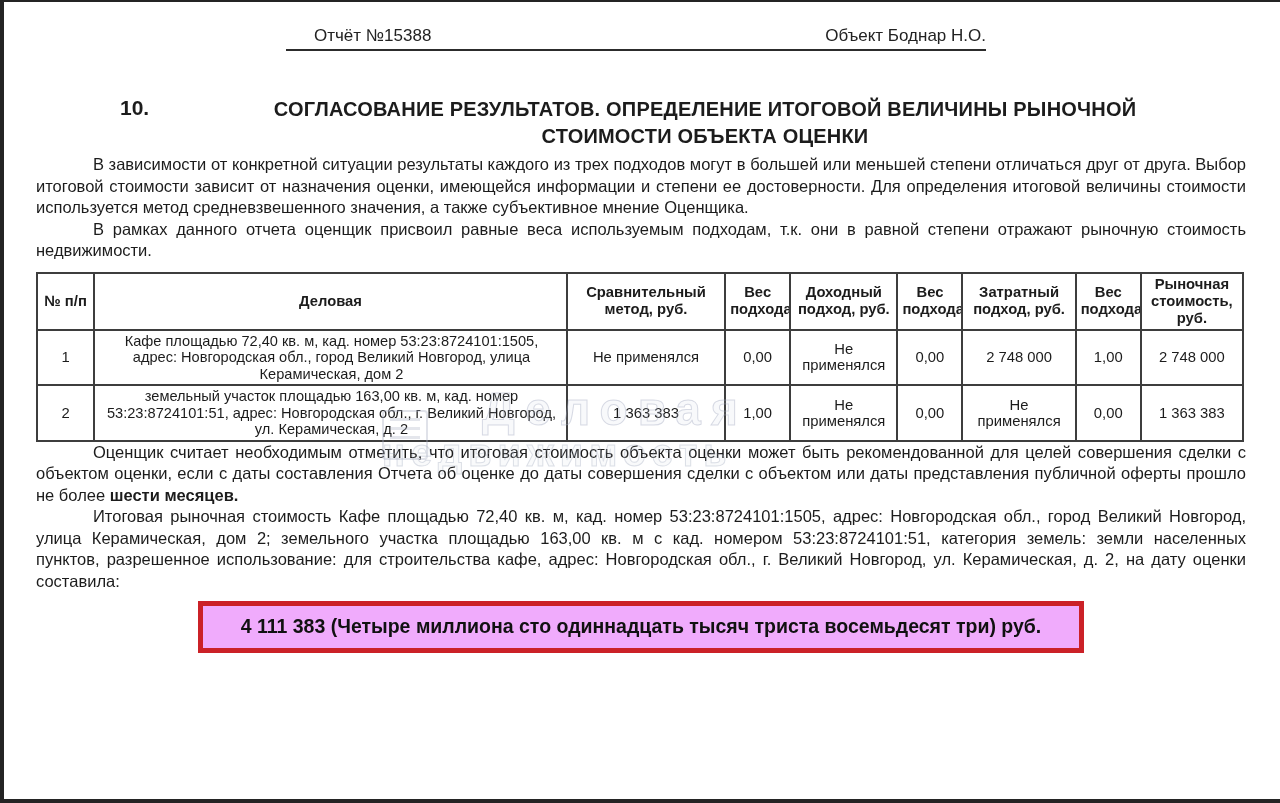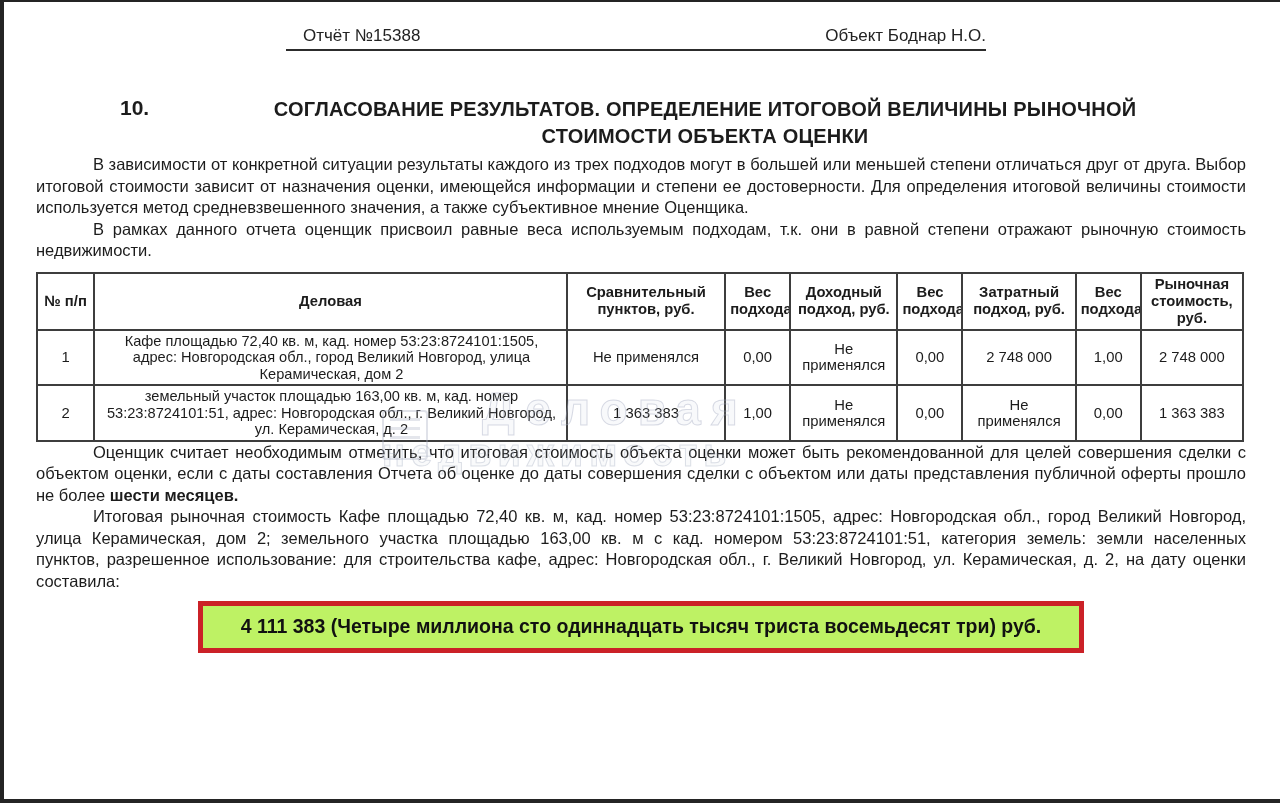--- a/index.html
+++ b/index.html
@@ -13,21 +13,21 @@
   .edge-top{left:0;top:0;width:1280px;height:2px;}
   .edge-bottom{left:0;bottom:0;width:1280px;height:4px;}
 
   
   .doc-header{
     position:absolute;left:286px;top:26px;width:700px;
     display:flex;justify-content:space-between;align-items:flex-end;
     border-bottom:2px solid #2c2c2c;padding-bottom:3px;
     font-size:17px;color:#222;
   }
-  .doc-header .left{margin-left:17px;}
+  .doc-header .left{margin-left:28px;}
 
   
   .section-title-block{
     position:absolute;left:36px;top:96px;width:1208px;
     display:flex;align-items:flex-start;
   }
   .section-number{font-weight:bold;font-size:21px;margin-left:84px;width:86px;}
   .section-title{flex:1;text-align:center;font-weight:bold;font-size:20px;line-height:27px;letter-spacing:.2px;margin-right:40px;}
   .section-title span{display:block;}
 
@@ -46,21 +46,21 @@
   table.results th{font-weight:bold;text-align:center;height:36px;line-height:17px;}
   table.results td{text-align:center;height:34px;}
   table.results td.obj{text-align:center;font-size:14.6px;line-height:16.5px;padding-left:6px;}
 
   .after-table{margin-top:35px;}
   .p4{line-height:23.5px;word-spacing:2px;margin-top:4px;}
 
   
   .final-box{
     margin:9px 0 0 162px;width:868px;border:5px solid #cb2127;
-    text-align:center;padding:9px 4px 10px 4px;background:#bef264;position:relative;z-index:2;
+    text-align:center;padding:9px 4px 10px 4px;background:#f0abfc;position:relative;z-index:2;
   }
   .final-box .val{font-weight:bold;font-size:19.5px;color:#111;}
 
   
   .wm-center{position:absolute;left:382px;top:382px;z-index:1;pointer-events:none;
     color:rgba(170,176,195,0.28);font-weight:bold;}
   .wm-center .l1{font-size:46px;letter-spacing:10px;margin-left:100px;
     -webkit-text-stroke:1px rgba(160,168,190,0.40);color:rgba(200,205,220,0.12);}
   .wm-center .l2{font-size:38px;letter-spacing:6px;margin-top:-4px;
     -webkit-text-stroke:1px rgba(160,168,190,0.35);color:rgba(200,205,220,0.10);}
@@ -105,21 +105,21 @@
           <col style="width:107px">
           <col style="width:65px">
         <col style="width:113px">
           <col style="width:65px">
           <col style="width:102px">
       </colgroup>
       <thead>
         <tr>
           <th>№ п/п</th>
           <th>Деловая</th>
-          <th>Сравнительный пунктов, руб.</th>
+          <th>Сравнительный метод, руб.</th>
           <th>Вес подхода</th>
           <th>Доходный подход, руб.</th>
           <th>Вес подхода</th>
           <th>Затратный подход, руб.</th>
           <th>Вес подхода</th>
           <th>Рыночная стоимость, руб.</th>
         </tr>
       </thead>
       <tbody>
         <tr>

